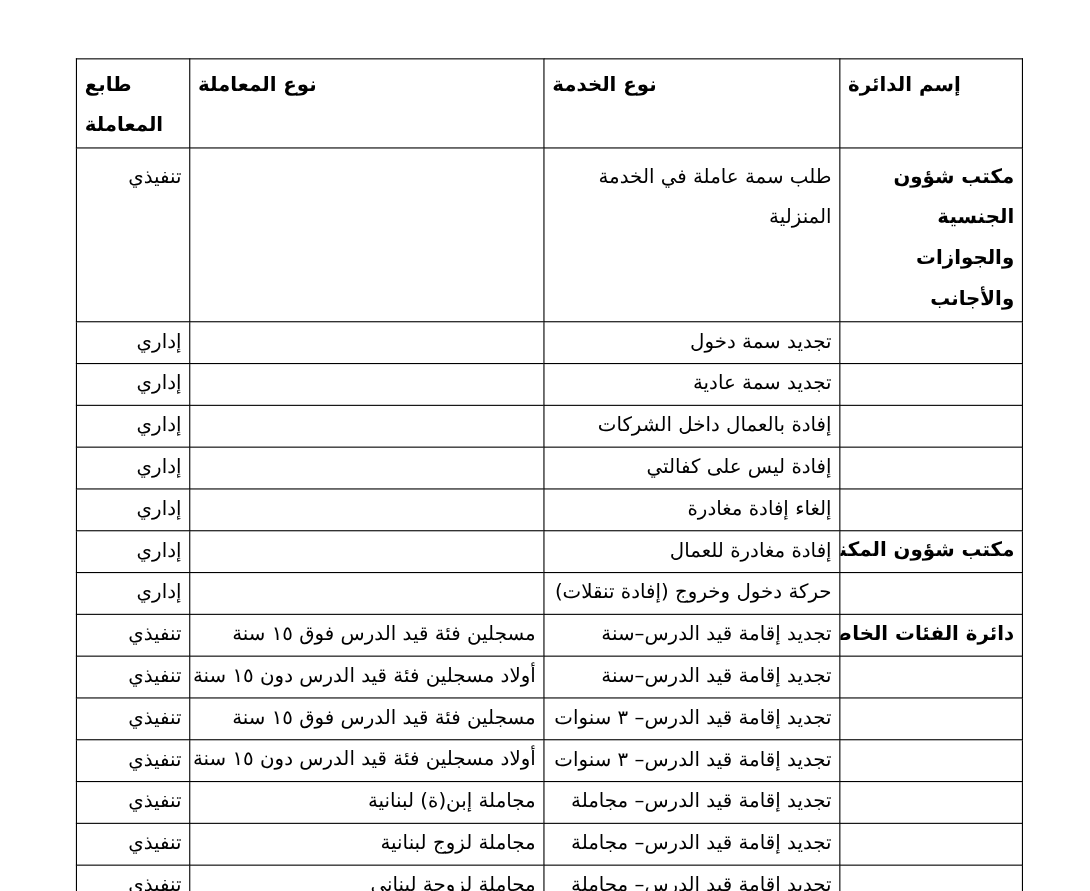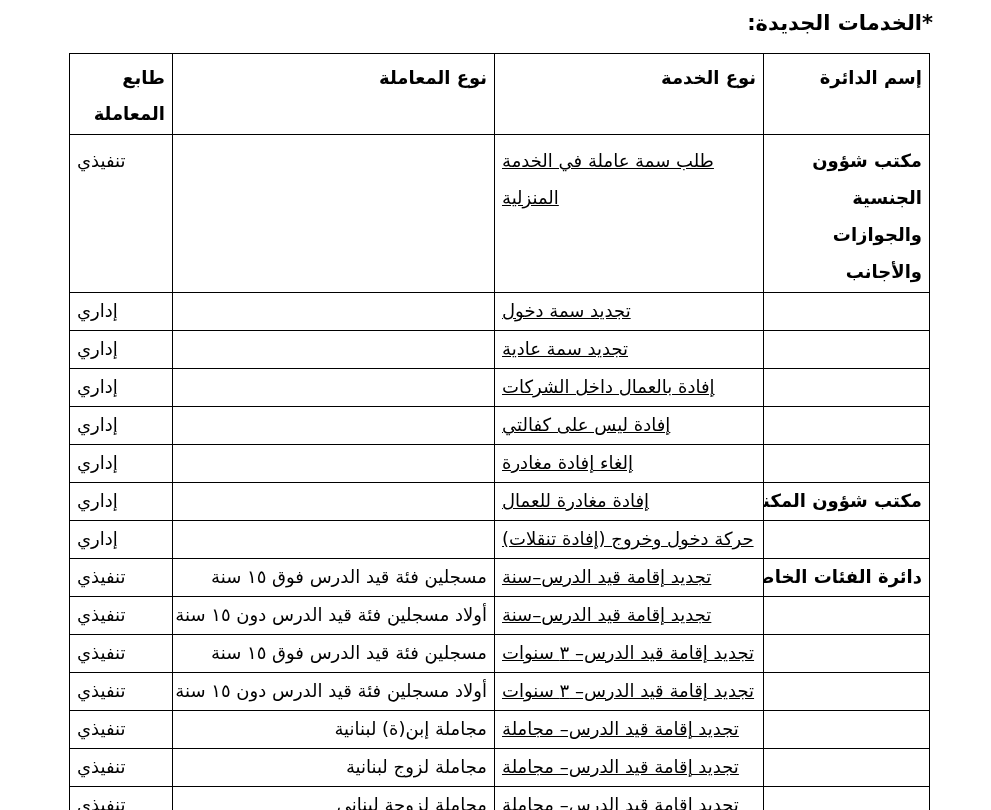--- a/index.html
+++ b/index.html
@@ -36,21 +36,21 @@
   .services-table col.c-stamp { width: 103px; }
 
   .services-table th, .services-table td {
     border: 1px solid #000000;
     padding: 2px 7px;
     font-size: 18px;
     overflow: hidden;
   }
   .services-table th {
     font-weight: bold;
-    text-align: right;
+    text-align: left;
     vertical-align: top;
     padding-top: 6px;
     white-space: pre-line;
     line-height: 36px;
   }
   tr.r-header { height: 76px; }
   tr.r-tall   { height: 115px; }
   tr.r-std    { height: 38px; }
 
   .services-table td {
@@ -59,30 +59,29 @@
     white-space: nowrap;
   }
   tr.r-tall td {
     vertical-align: top;
     padding-top: 7px;
     line-height: 37px;
   }
   td.pre { white-space: pre-line; }
 
   td.cell-dept  { text-align: right; font-weight: bold; }
-  td.cell-serv  { text-align: left; text-decoration: underline; }
+  td.cell-serv  { text-align: right; }
   td.cell-trans { }
-  td.cell-stamp { text-align: left; }
+  td.cell-stamp { text-align: right; }
 </style>
 </head>
 <body>
 
 <div class="page">
 
-  <div class="doc-title">*الخدمات الجديدة:</div>
 
   <table class="services-table">
     <colgroup>
       <col class="c-dept">
         <col class="c-serv">
         <col class="c-trans">
         <col class="c-stamp">
     </colgroup>
     <thead>
       <tr class="r-header">

